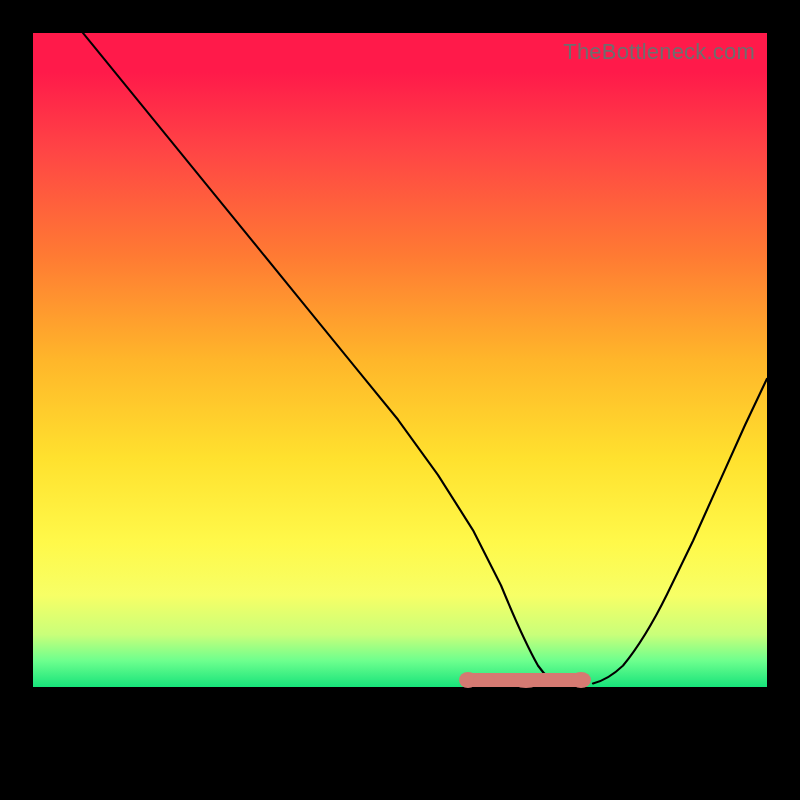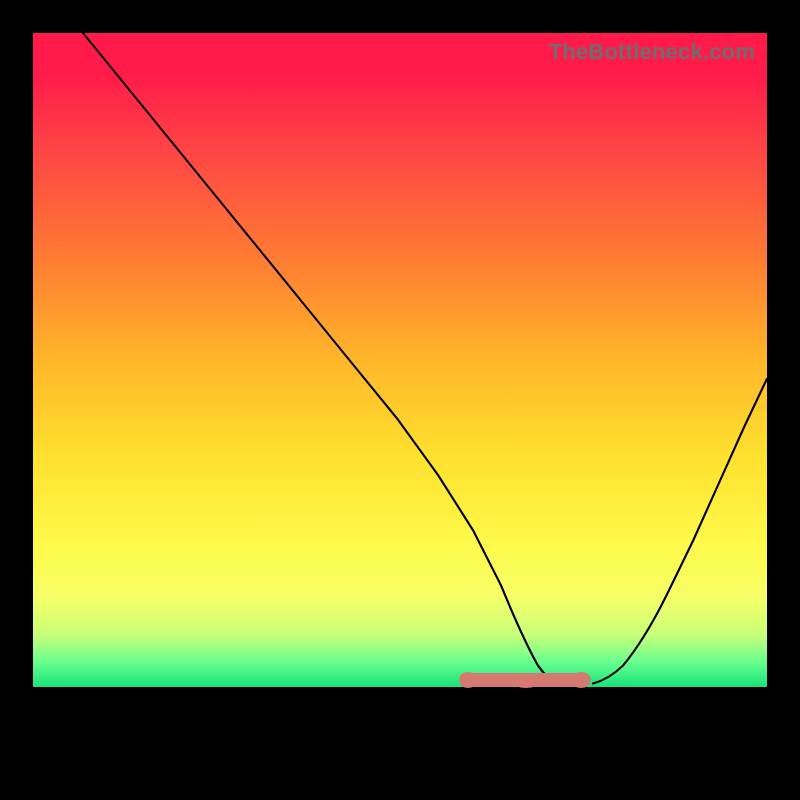--- a/index.html
+++ b/index.html
@@ -24,21 +24,20 @@
       #ff4545 18%,
       #ff7a33 34%,
       #ffb62a 50%,
       #ffe12e 65%,
       #fff94a 78%,
       #f7ff66 86%,
       #c9ff7a 92%,
       #6dff8e 96%,
       #17e37a 100%
     );
-    font-weight: bold;
   }
   .watermark {
     position: absolute;
     top: 6px;
     right: 12px;
     font-family: Arial, Helvetica, sans-serif;
     font-size: 22px;
     color: #6e6e6e;
     letter-spacing: 0.2px;
     user-select: none;

